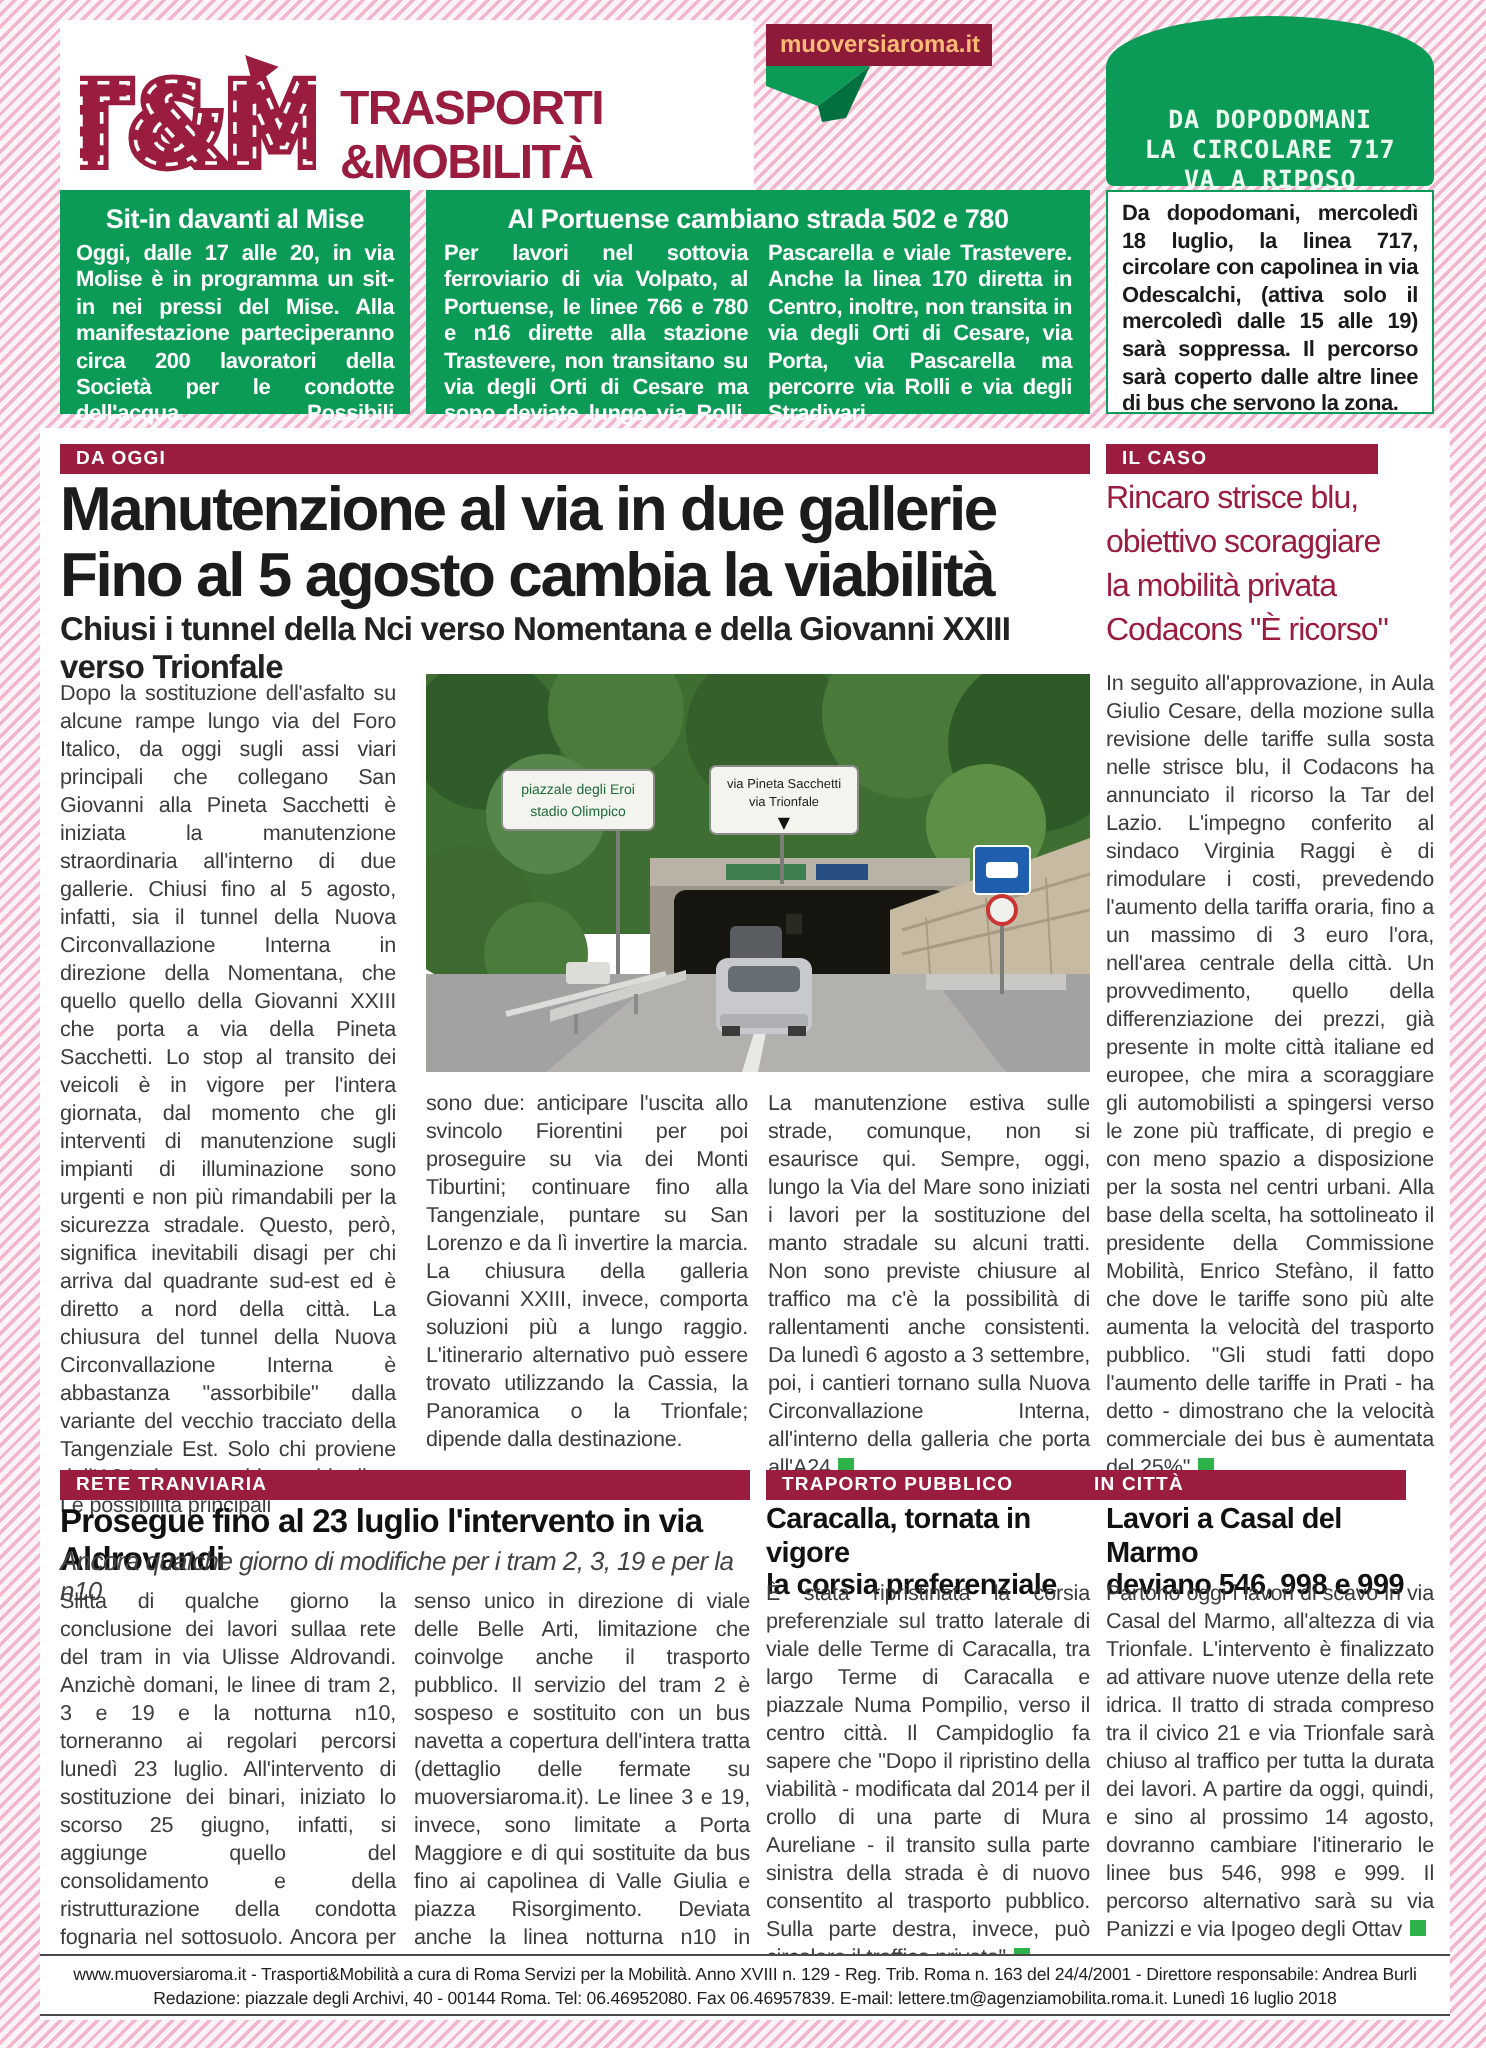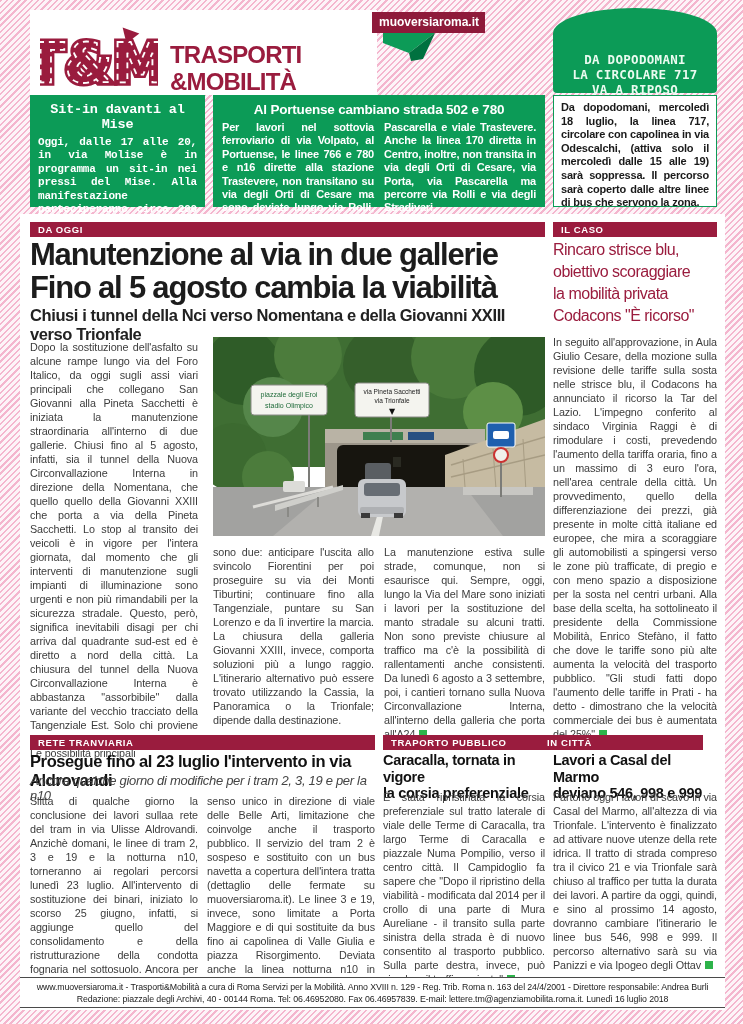--- a/index.html
+++ b/index.html
@@ -5,47 +5,47 @@
   html,body{margin:0;padding:0;}
   body{font-family:"Liberation Sans",sans-serif;}
   #page{position:relative;width:743px;height:1024px;overflow:hidden;
     background:repeating-linear-gradient(135deg,#f4b6ce 0px,#f4b6ce 1.7px,#fdf4f8 1.7px,#fdf4f8 4.4px);}
   .abs{position:absolute;}
 
   
   .header-card{left:30px;top:10px;width:347px;height:85px;background:#ffffff;display:flex;align-items:flex-end;}
   .tm-logo{width:118px;height:72px;margin-left:10px;flex:0 0 auto;}
   .masthead-title{color:#9a1c3e;font-weight:bold;font-size:24px;line-height:27px;letter-spacing:-0.8px;margin-left:12px;}
-  .site-tag{left:372px;top:12px;width:113px;height:21px;background:#8e1a3a;color:#ffffff;
+  .site-tag{left:383px;top:12px;width:113px;height:21px;background:#8e1a3a;color:#fdba74;
     font-size:12px;font-weight:bold;line-height:21px;padding-left:7px;box-sizing:border-box;}
   .ribbon{left:383px;top:33px;width:52px;height:28px;}
   .arch-sign{left:553px;top:8px;width:164px;height:85px;background:#0c9b57;
     border-radius:50% 50% 4px 4px / 30% 30% 4px 4px;
     color:#eafbf0;font-family:"DejaVu Sans Mono",monospace;font-weight:bold;font-size:12.5px;
     text-align:center;padding-top:44px;box-sizing:border-box;line-height:15px;letter-spacing:0.3px;}
   .arch-sign span{display:block;}
 
   
   .gbox{background:#0c9b57;color:#ffffff;box-sizing:border-box;}
   .gbox-title{font-weight:bold;font-size:13.5px;text-align:center;margin:7px 4px 4px 4px;letter-spacing:-0.2px;}
   .gbox-body{font-weight:bold;font-size:11px;line-height:13.4px;text-align:justify;padding:0 8px;letter-spacing:-0.2px;}
-  .g1{left:30px;top:95px;width:175px;height:112px;font-family:Liberation Mono, monospace;}
+  .g1{left:30px;top:95px;width:175px;height:112px;}
   .g2{left:213px;top:95px;width:332px;height:112px;}
   .g2cols{display:flex;gap:10px;padding:0 9px;}
   .g2cols>div{flex:1;font-weight:bold;font-size:11px;line-height:13.4px;text-align:justify;letter-spacing:-0.2px;}
   .wbox{left:553px;top:95px;width:164px;height:112px;background:#ffffff;border:1px solid #0c9b57;box-sizing:border-box;}
   .wbox-body{color:#1a1a1a;font-weight:bold;font-size:11px;line-height:13.6px;text-align:justify;padding:5px 7px;letter-spacing:-0.2px;}
 
   
   .panel{left:20px;top:214px;width:705px;height:796px;background:#ffffff;}
 
   .kicker{background:#9a1c3e;color:#ffffff;font-size:9.5px;font-weight:bold;letter-spacing:0.6px;
     height:15px;line-height:15px;padding-left:8px;box-sizing:border-box;}
   .k-main{left:30px;top:222px;width:515px;}
-  .k-caso{left:553px;top:222px;width:164px;}
+  .k-caso{left:553px;top:222px;width:136px;}
   .k-tram{left:30px;top:735px;width:345px;}
   .k-bus{left:383px;top:735px;width:162px;}
   .k-city{left:539px;top:735px;width:164px;}
 
   .headline{left:30px;top:238px;width:517px;color:#1c1c1c;font-weight:bold;
     font-size:31px;line-height:33px;letter-spacing:-1.2px;}
   .headline span{display:block;}
   .subhead{left:30px;top:306px;width:517px;color:#222;font-weight:bold;font-size:16.5px;letter-spacing:-0.4px;}
 
   .bodytext{color:#3c3c3c;font-size:10.8px;line-height:14px;text-align:justify;letter-spacing:-0.1px;}

